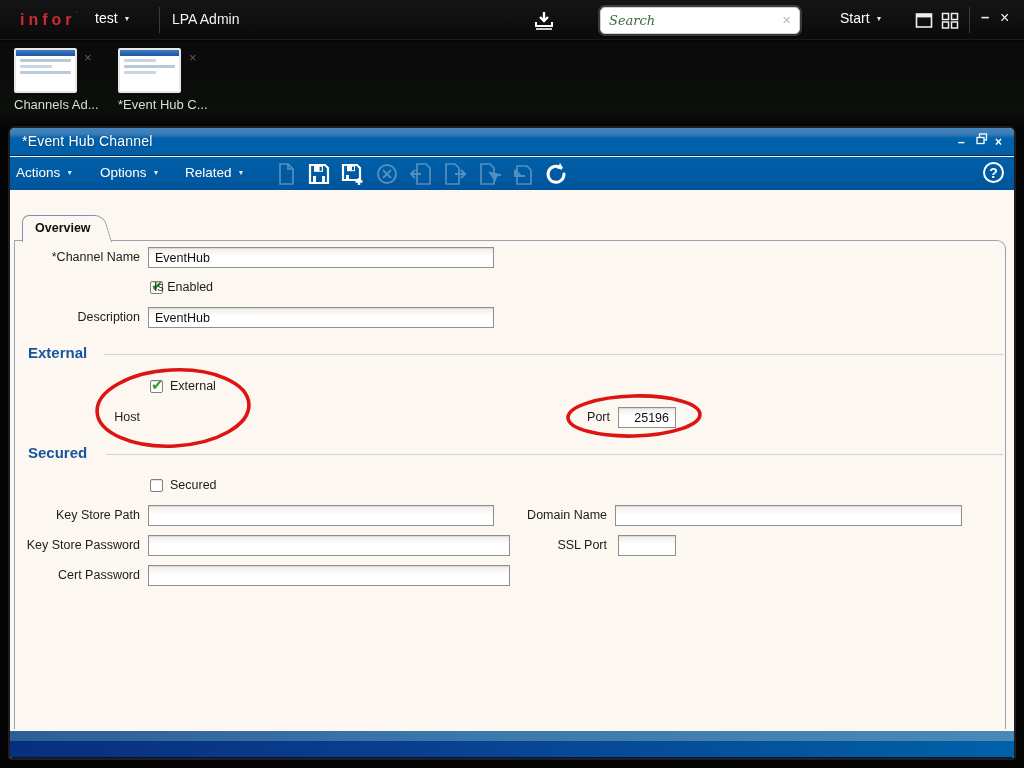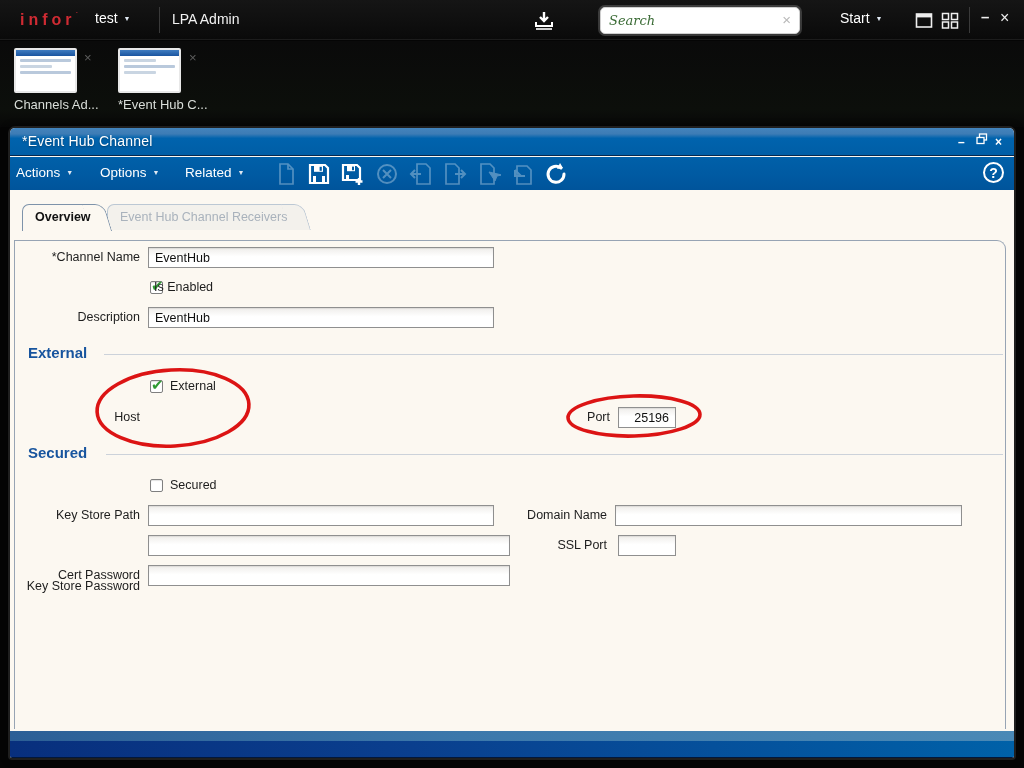--- a/index.html
+++ b/index.html
@@ -54,21 +54,21 @@
   .menu-item { position:absolute; top:8px; color:#fff; font-size:13.5px; cursor:default; }
   .tool { position:absolute; top:5px; width:24px; height:24px; opacity:.32; }
   .tool.enabled { opacity:1; }
   .tool svg { width:100%; height:100%; }
   .help-btn { position:absolute; left:973px; top:5px; width:21px; height:21px; border:2px solid #fff; border-radius:50%;
               color:#fff; font-size:14px; font-weight:bold; text-align:center; line-height:18px; }
 
   
   .content { position:absolute; left:0; top:62px; width:100%; height:541px; background:#fcf8f1; }
 
-  .tab { position:absolute; top:14px; height:26px; z-index:1; }
+  .tab { position:absolute; top:25px; height:26px; z-index:1; }
   .tab .bg-left { position:absolute; left:0; top:0; bottom:0; right:14px; border:1px solid #8fa2b6;
                   border-right:none; border-bottom:none; border-radius:7px 0 0 0; }
   .tab .bg-right { position:absolute; right:0; top:0; bottom:0; width:22px; transform:skewX(17deg);
                    border:1px solid #8fa2b6; border-left:none; border-bottom:none; border-radius:0 9px 0 0; }
   .tab .tab-label { position:absolute; left:13px; top:6px; font-size:12.5px; white-space:nowrap; }
   .tab.active { z-index:3; height:27px; }
   .tab.active .bg-left, .tab.active .bg-right { background:#fcf8f1; border-color:#7e93aa; }
   .tab.active .tab-label { font-weight:bold; color:#111; }
   .tab.inactive .bg-left, .tab.inactive .bg-right { background:#f3f1ec; border-color:#bcc8d4; }
   .tab.inactive .tab-label { color:#a9b2bc; }
@@ -251,25 +251,20 @@
       <span class="help-btn">?</span>
     </div>
 
     <div class="content">
 
       <div class="tab active" style="left:12px; width:86px;">
         <span class="bg-left"></span>
           <span class="bg-right"></span>
         <span class="tab-label">Overview</span>
       </div>
-      <div class="tab inactive" style="left:97px; width:200px;">
-        <span class="bg-left"></span>
-          <span class="bg-right"></span>
-        <span class="tab-label">Event Hub Channel Receivers</span>
-      </div>
 
       <div class="panel"></div>
 
       <div class="flabel" style="left:0; width:130px; top:60px;">*Channel Name</div>
       <div class="field" style="left:138px; top:57px; width:346px;">
         <input value="EventHub" style="">
       </div>
 
       <span class="checkbox checked" style="left:140px; top:91px;">
           <span class="check">✔</span>
@@ -304,21 +299,21 @@
 
       <div class="flabel" style="left:0; width:130px; top:318px;">Key Store Path</div>
       <div class="field" style="left:138px; top:315px; width:346px;">
         <input value="" style="">
       </div>
       <div class="flabel" style="left:480px; width:117px; top:318px;">Domain Name</div>
       <div class="field" style="left:605px; top:315px; width:347px;">
         <input value="" style="">
       </div>
 
-      <div class="flabel" style="left:0; width:130px; top:348px;margin-top:41px;">Key Store Password</div>
+      <div class="flabel" style="left:0; width:130px; top:348px;">Key Store Password</div>
       <div class="field" style="left:138px; top:345px; width:362px;">
         <input value="" style="">
       </div>
       <div class="flabel" style="left:480px; width:117px; top:348px;">SSL Port</div>
       <div class="field" style="left:608px; top:345px; width:58px;">
         <input class="num" value="" style="">
       </div>
 
       <div class="flabel" style="left:0; width:130px; top:378px;">Cert Password</div>
       <div class="field" style="left:138px; top:375px; width:362px;">

